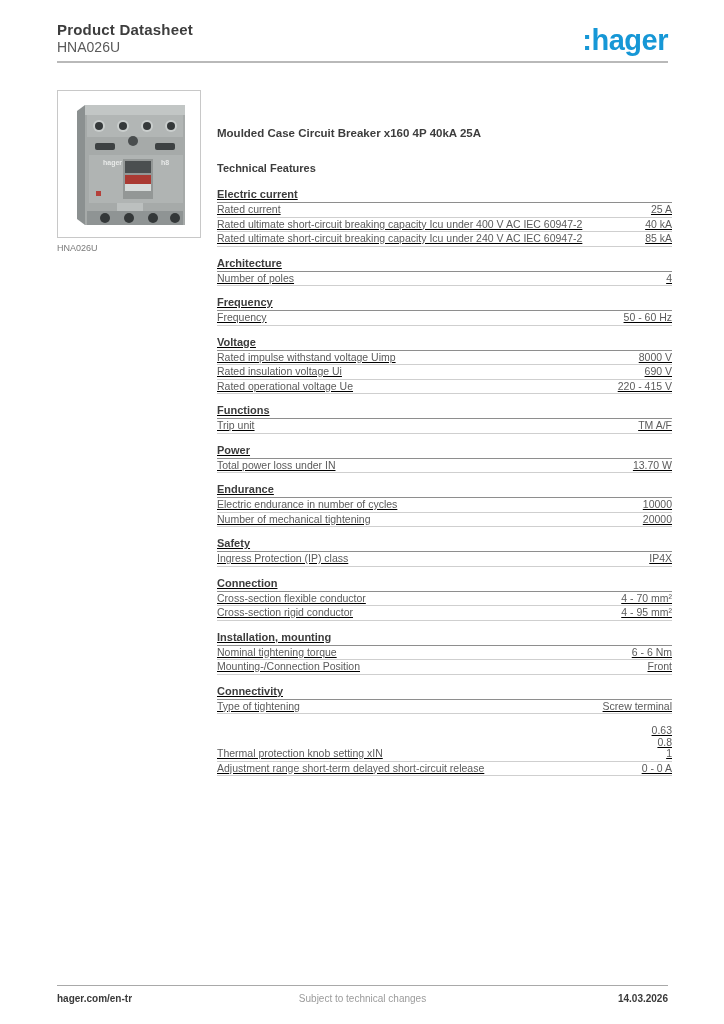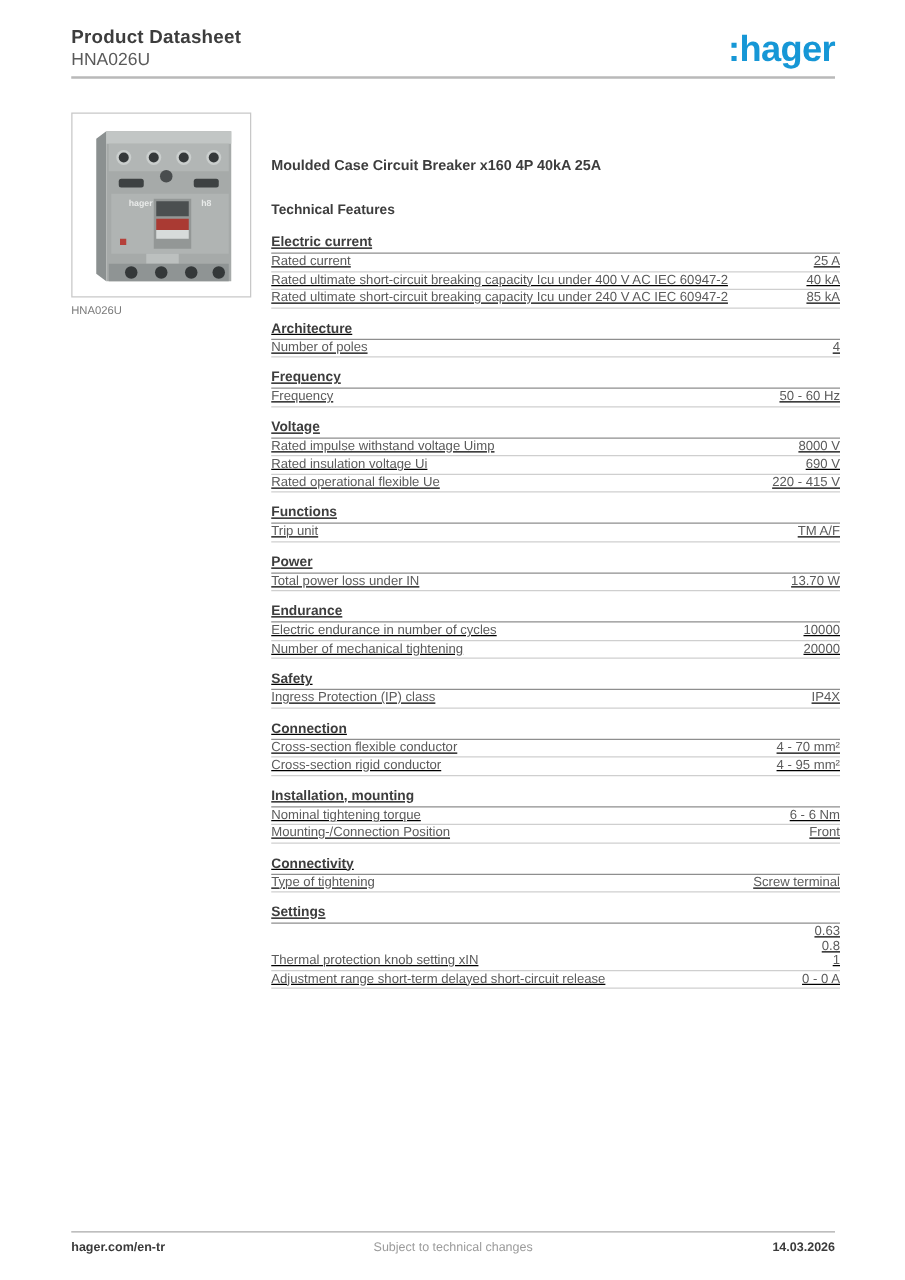--- a/index.html
+++ b/index.html
@@ -151,21 +151,21 @@
               <div>8000 V</div>
             </div>
           </div>
           <div class="spec-row">
             <div class="spec-label">Rated insulation voltage Ui</div>
             <div class="spec-value">
               <div>690 V</div>
             </div>
           </div>
           <div class="spec-row">
-            <div class="spec-label">Rated operational flexible Ue</div>
+            <div class="spec-label">Rated operational voltage Ue</div>
             <div class="spec-value">
               <div>220 - 415 V</div>
             </div>
           </div>
         </div>
         <div class="section">
           <div class="section-header">Functions</div>
           <div class="spec-row">
             <div class="spec-label">Trip unit</div>
             <div class="spec-value">
@@ -239,21 +239,20 @@
         <div class="section">
           <div class="section-header">Connectivity</div>
           <div class="spec-row">
             <div class="spec-label">Type of tightening</div>
             <div class="spec-value">
               <div>Screw terminal</div>
             </div>
           </div>
         </div>
         <div class="section">
-          <div class="section-header">Settings</div>
           <div class="spec-row">
             <div class="spec-label">Thermal protection knob setting xIN</div>
             <div class="spec-value">
               <div>0.63</div>
               <div>0.8</div>
               <div>1</div>
             </div>
           </div>
           <div class="spec-row">
             <div class="spec-label">Adjustment range short-term delayed short-circuit release</div>

